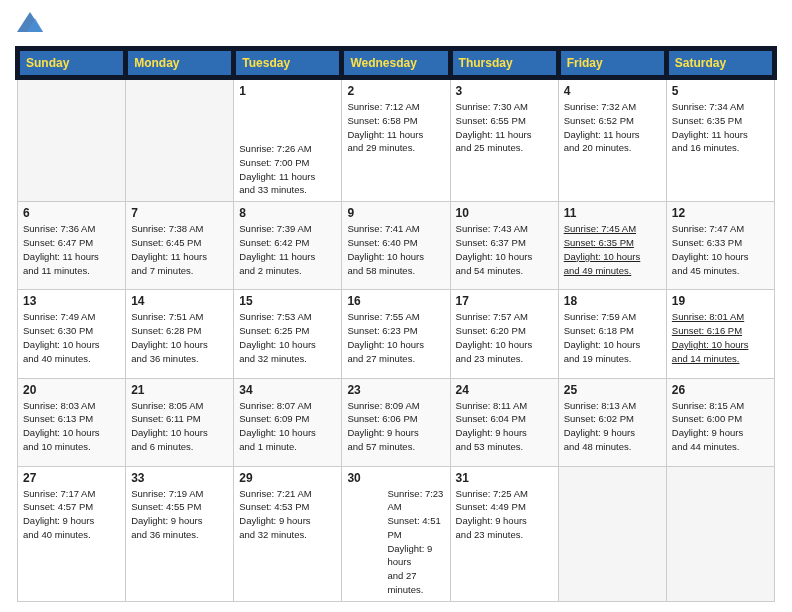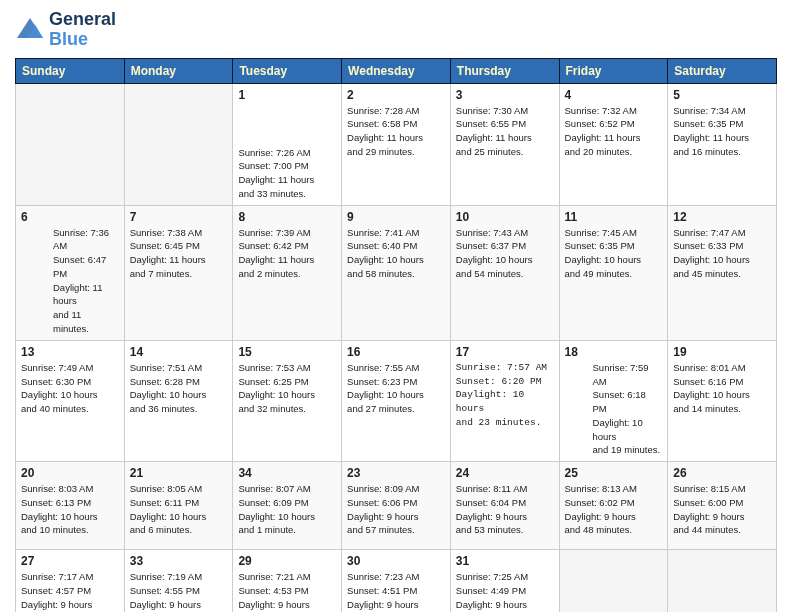--- a/index.html
+++ b/index.html
@@ -55,25 +55,25 @@
     }
     .calendar {
       flex: 1;
       border: 1px solid #ccc;
       border-collapse: collapse;
       width: 100%;
       table-layout: fixed;
     }
     .calendar th {
       background-color: #2e6db4;
-      color: #fef9c3;
+      color: #fde047;
       text-align: left;
       padding: 5px 6px;
       font-size: 12px;
-      border: 1px solid #0f172a;
+      border: 5px solid #0f172a;
     }
     .calendar td {
       vertical-align: top;
       padding: 4px 5px;
       border: 1px solid #ccc;
       font-size: 9.5px;
       color: #222;
       height: 88px;
       background: #fff;
     }
@@ -99,24 +99,20 @@
 </head>
 <body>
 
 <div class="page">
   <div class="header">
     <div class="logo">
       <svg class="logo-icon" viewBox="0 0 30 28">
         <polygon points="15,2 28,22 2,22" fill="#2e6db4" opacity="0.85"></polygon>
         <polygon points="20,8 28,22 12,22" fill="#4a90d9" opacity="0.7"></polygon>
       </svg>
-      <div class="logo-text">
-        <div>General</div>
-        <div><span>Blue</span></div>
-      </div>
     </div>
     <div class="title-area">
       <div class="month-title"></div>
       <div class="location"></div>
     </div>
   </div>
 
   <table class="calendar">
     <thead>
       <tr>
@@ -135,21 +131,21 @@
           <td class="empty"></td>
           <td>
             <span class="day-number">1</span>
             <div class="day-info" style="white-space: pre-line; margin-top: 44px;">Sunrise: 7:26 AM
 Sunset: 7:00 PM
 Daylight: 11 hours
 and 33 minutes.</div>
           </td>
           <td>
             <span class="day-number">2</span>
-            <div class="day-info" style="white-space: pre-line;">Sunrise: 7:28 AM
+            <div class="day-info" style="white-space: pre-line;">Sunrise: 7:12 AM
 Sunset: 6:58 PM
 Daylight: 11 hours
 and 29 minutes.</div>
           </td>
           <td>
             <span class="day-number">3</span>
             <div class="day-info" style="white-space: pre-line;">Sunrise: 7:30 AM
 Sunset: 6:55 PM
 Daylight: 11 hours
 and 25 minutes.</div>
@@ -165,21 +161,21 @@
             <span class="day-number">5</span>
             <div class="day-info" style="white-space: pre-line;">Sunrise: 7:34 AM
 Sunset: 6:35 PM
 Daylight: 11 hours
 and 16 minutes.</div>
           </td>
         </tr>
         <tr>
           <td>
             <span class="day-number">6</span>
-            <div class="day-info" style="white-space: pre-line; margin-left: 32px;">Sunrise: 7:36 AM
+            <div class="day-info" style="white-space: pre-line;">Sunrise: 7:36 AM
 Sunset: 6:47 PM
 Daylight: 11 hours
 and 11 minutes.</div>
           </td>
           <td>
             <span class="day-number">7</span>
             <div class="day-info" style="white-space: pre-line;">Sunrise: 7:38 AM
 Sunset: 6:45 PM
 Daylight: 11 hours
 and 7 minutes.</div>
@@ -200,21 +196,21 @@
           </td>
           <td>
             <span class="day-number">10</span>
             <div class="day-info" style="white-space: pre-line;">Sunrise: 7:43 AM
 Sunset: 6:37 PM
 Daylight: 10 hours
 and 54 minutes.</div>
           </td>
           <td>
             <span class="day-number">11</span>
-            <div class="day-info" style="white-space: pre-line;">Sunrise: 7:45 AM
+            <div class="day-info" style="white-space: pre-line; text-decoration: underline;">Sunrise: 7:45 AM
 Sunset: 6:35 PM
 Daylight: 10 hours
 and 49 minutes.</div>
           </td>
           <td>
             <span class="day-number">12</span>
             <div class="day-info" style="white-space: pre-line;">Sunrise: 7:47 AM
 Sunset: 6:33 PM
 Daylight: 10 hours
 and 45 minutes.</div>
@@ -244,35 +240,35 @@
           </td>
           <td>
             <span class="day-number">16</span>
             <div class="day-info" style="white-space: pre-line;">Sunrise: 7:55 AM
 Sunset: 6:23 PM
 Daylight: 10 hours
 and 27 minutes.</div>
           </td>
           <td>
             <span class="day-number">17</span>
-            <div class="day-info" style="white-space: pre-line; font-family: Liberation Mono, monospace;">Sunrise: 7:57 AM
+            <div class="day-info" style="white-space: pre-line;">Sunrise: 7:57 AM
 Sunset: 6:20 PM
 Daylight: 10 hours
 and 23 minutes.</div>
           </td>
           <td>
             <span class="day-number">18</span>
-            <div class="day-info" style="white-space: pre-line; margin-left: 28px;">Sunrise: 7:59 AM
+            <div class="day-info" style="white-space: pre-line;">Sunrise: 7:59 AM
 Sunset: 6:18 PM
 Daylight: 10 hours
 and 19 minutes.</div>
           </td>
           <td>
             <span class="day-number">19</span>
-            <div class="day-info" style="white-space: pre-line;">Sunrise: 8:01 AM
+            <div class="day-info" style="white-space: pre-line; text-decoration: underline;">Sunrise: 8:01 AM
 Sunset: 6:16 PM
 Daylight: 10 hours
 and 14 minutes.</div>
           </td>
         </tr>
         <tr>
           <td>
             <span class="day-number">20</span>
             <div class="day-info" style="white-space: pre-line;">Sunrise: 8:03 AM
 Sunset: 6:13 PM
@@ -339,21 +335,21 @@
           </td>
           <td>
             <span class="day-number">29</span>
             <div class="day-info" style="white-space: pre-line;">Sunrise: 7:21 AM
 Sunset: 4:53 PM
 Daylight: 9 hours
 and 32 minutes.</div>
           </td>
           <td>
             <span class="day-number">30</span>
-            <div class="day-info" style="white-space: pre-line;">Sunrise: 7:23 AM
+            <div class="day-info" style="white-space: pre-line; margin-left: 40px;">Sunrise: 7:23 AM
 Sunset: 4:51 PM
 Daylight: 9 hours
 and 27 minutes.</div>
           </td>
           <td>
             <span class="day-number">31</span>
             <div class="day-info" style="white-space: pre-line;">Sunrise: 7:25 AM
 Sunset: 4:49 PM
 Daylight: 9 hours
 and 23 minutes.</div>

